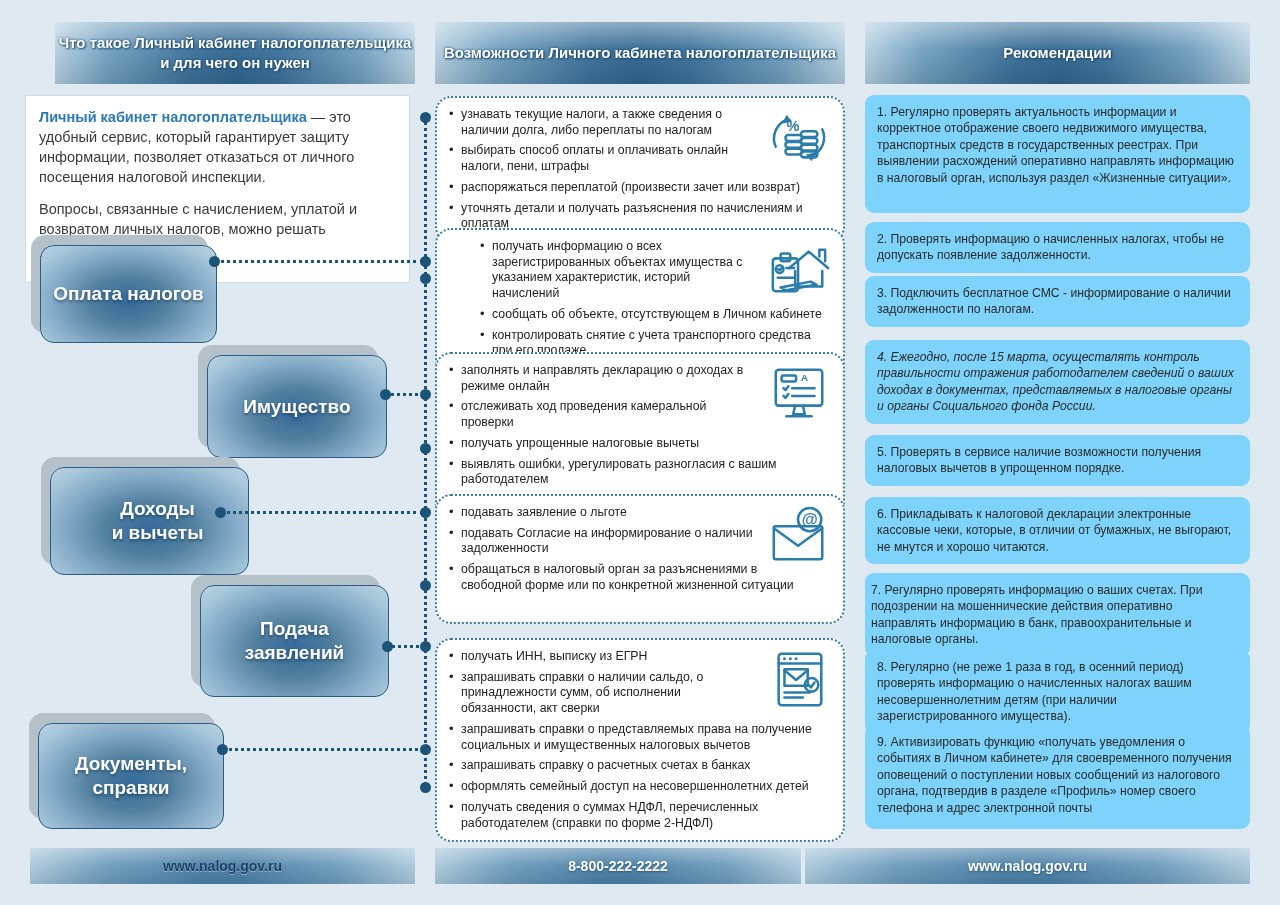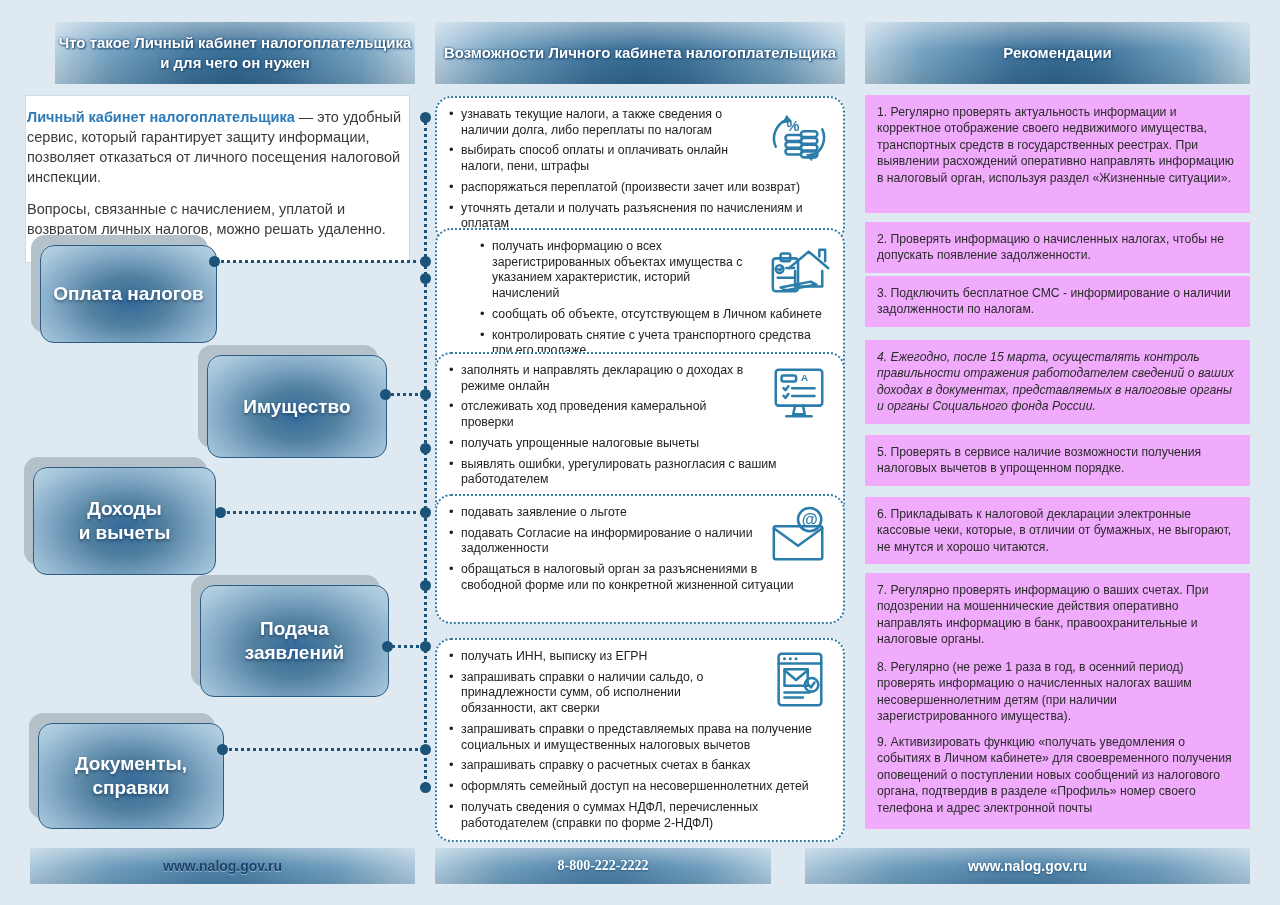--- a/index.html
+++ b/index.html
@@ -13,21 +13,21 @@
        color:#fff;font-weight:bold;font-size:15px;line-height:1.35;
        text-shadow:0 0 3px #1d4a73,1px 1px 2px #1d4a73;white-space:pre-line;}
   .bar-footer{position:absolute;display:flex;align-items:center;justify-content:center;
        background:
          linear-gradient(180deg, rgba(255,255,255,.40) 0%, rgba(255,255,255,.05) 50%, rgba(0,0,0,.08) 100%),
          linear-gradient(90deg,#a9c7da 0%,#6b9bbc 20%,#497fa6 45%,#497fa6 55%,#6b9bbc 80%,#a9c7da 100%);
        font-weight:bold;font-size:14px;color:#fff;text-shadow:0 1px 2px #2a5577;}
   .footer-dark{color:#1d4268;text-shadow:0 1px 0 rgba(255,255,255,.4);}
   
   .intro-box{position:absolute;left:25px;top:95px;width:385px;min-height:130px;background:#fff;
-       border:1px solid #c9dcea;padding:11px 1px;box-sizing:border-box;font-size:14.5px;line-height:1.38;color:#3a3a3a;}
+       border:1px solid #c9dcea;padding:11px 13px;box-sizing:border-box;font-size:14.5px;line-height:1.38;color:#3a3a3a;}
   .intro-box p{margin:0 0 12px 0;}
   .intro-lead{color:#2d7ab8;font-weight:bold;}
   .topic-card{position:absolute;border-radius:14px;border:1px solid #2a5c85;
        background:radial-gradient(ellipse at 50% 58%, #33689a 0%, #52819f 32%, #85abc8 62%, #a9c8db 85%, #b9d2e2 100%);
        box-shadow:-9px -10px 0 0 #b5c1c9;
        display:flex;align-items:center;justify-content:center;text-align:center;
        color:#fff;font-weight:bold;font-size:19px;line-height:1.25;
        text-shadow:0 2px 3px rgba(10,35,70,.5);white-space:pre-line;}
   
   .vline{position:absolute;border-left:3px dotted #1c5379;}
@@ -35,21 +35,21 @@
   .dot{position:absolute;width:11px;height:11px;border-radius:50%;background:#1c5379;}
   
   .cap-box{position:absolute;left:435px;width:410px;box-sizing:border-box;background:#fff;
        border:2px dotted #2f7ba6;border-radius:16px;padding:9px 11px 9px 9px;}
   .cap-icon{float:right;width:66px;height:62px;margin:0 0 4px 7px;}
   .cap-box ul{margin:0;padding:0;list-style:none;font-size:12.3px;line-height:1.28;color:#222;}
   .cap-box li{position:relative;padding-left:15px;}
   .cap-box li + li{margin-top:5px;}
   .cap-box li::before{content:"\2022";position:absolute;left:3px;top:-1px;color:#222;font-size:13px;}
   
-  .rec-box{position:absolute;left:865px;width:385px;box-sizing:border-box;background:#f0abfc;border-radius:1px;
+  .rec-box{position:absolute;left:865px;width:385px;box-sizing:border-box;background:#7dd3fc;border-radius:9px;
        padding:9px 12px;font-size:12.2px;line-height:1.35;color:#2b2b2b;}
   svg{display:block;}
   .ic{stroke:#2b7dab;fill:none;stroke-width:2.6;stroke-linecap:round;stroke-linejoin:round;}
   .ic-fill{fill:#2b7dab;stroke:none;}
   .ic-txt{fill:#2b7dab;stroke:none;font-weight:bold;font-family:"Liberation Sans",sans-serif;}
 </style>
 </head>
 <body>
 
 <div class="page">
@@ -59,21 +59,21 @@
   <div class="bar" style="left:435px;top:22px;width:410px;height:62px;">Возможности Личного кабинета налогоплательщика</div>
   <div class="bar" style="left:865px;top:22px;width:385px;height:62px;">Рекомендации</div>
 
   <div class="intro-box">
     <p><span class="intro-lead">Личный кабинет налогоплательщика</span><span> — это удобный сервис, который гарантирует защиту информации, позволяет отказаться от личного посещения налоговой инспекции.</span></p>
     <p>Вопросы, связанные с начислением, уплатой и возвратом личных налогов, можно решать удаленно.</p>
   </div>
 
   <div class="topic-card" style="left:40px;top:245px;width:175px;height:96px;">Оплата налогов</div>
   <div class="topic-card" style="left:207px;top:355px;width:178px;height:101px;">Имущество</div>
-  <div class="topic-card" style="left:33px;top:467px;width:181px;height:106px;">Доходы
+  <div class="topic-card" style="left:50px;top:467px;width:181px;height:106px;padding-left:16px;">Доходы
 и вычеты</div>
   <div class="topic-card" style="left:200px;top:585px;width:187px;height:110px;">Подача
 заявлений</div>
   <div class="topic-card" style="left:38px;top:723px;width:184px;height:104px;text-align:center;">Документы,
 справки</div>
 
   <div class="vline" style="left:424px;top:117px;height:668px;"></div>
   <div class="hline" style="left:214px;top:260px;width:210px;"></div>
   <div class="hline" style="left:385px;top:393px;width:39px;"></div>
   <div class="hline" style="left:220px;top:511px;width:204px;"></div>
@@ -207,27 +207,27 @@
       <li>получать сведения о суммах НДФЛ, перечисленных работодателем (справки по форме 2-НДФЛ)</li>
     </ul>
   </div>
 
   <div class="rec-box" style="top:95px;min-height:118px;">1. Регулярно проверять актуальность информации и корректное отображение своего недвижимого имущества, транспортных средств в государственных реестрах. При выявлении расхождений оперативно направлять информацию в налоговый орган, используя раздел «Жизненные ситуации».</div>
   <div class="rec-box" style="top:222px;min-height:40px;">2. Проверять информацию о начисленных налогах, чтобы не допускать появление задолженности.</div>
   <div class="rec-box" style="top:276px;min-height:42px;">3. Подключить бесплатное СМС - информирование о наличии задолженности по налогам.</div>
   <div class="rec-box" style="top:340px;min-height:84px;font-style:italic;">4. Ежегодно, после 15 марта, осуществлять контроль правильности отражения работодателем сведений о ваших доходах в документах, представляемых в налоговые органы и органы Социального фонда России.</div>
   <div class="rec-box" style="top:435px;min-height:44px;">5. Проверять в сервисе наличие возможности получения налоговых вычетов в упрощенном порядке.</div>
   <div class="rec-box" style="top:497px;min-height:60px;">6. Прикладывать к налоговой декларации электронные кассовые чеки, которые, в отличии от бумажных, не выгорают, не мнутся и хорошо читаются.</div>
-  <div class="rec-box" style="top:573px;min-height:62px;">7. Регулярно проверять информацию о ваших счетах. При подозрении на мошеннические действия оперативно направлять информацию в банк, правоохранительные и налоговые органы.</div>
+  <div class="rec-box" style="top:573px;min-height:62px;padding-left:6px;">7. Регулярно проверять информацию о ваших счетах. При подозрении на мошеннические действия оперативно направлять информацию в банк, правоохранительные и налоговые органы.</div>
   <div class="rec-box" style="top:650px;min-height:62px;">8. Регулярно (не реже 1 раза в год, в осенний период) проверять информацию о начисленных налогах вашим несовершеннолетним детям (при наличии зарегистрированного имущества).</div>
   <div class="rec-box" style="top:725px;min-height:104px;">9. Активизировать функцию «получать уведомления о событиях в Личном кабинете» для своевременного получения оповещений о поступлении новых сообщений из налогового органа, подтвердив в разделе «Профиль» номер своего телефона и адрес электронной почты</div>
 
   <div class="bar-footer footer-dark" style="left:30px;top:848px;width:385px;height:36px;">
     <span>www.nalog.gov.ru</span>
   </div>
-  <div class="bar-footer" style="left:435px;top:848px;width:336px;height:36px;font-family:Liberation Serif, serif;">
+  <div class="bar-footer" style="left:435px;top:848px;width:366px;height:36px;">
     <span>8-800-222-2222</span>
   </div>
   <div class="bar-footer" style="left:805px;top:848px;width:445px;height:36px;">
     <span>www.nalog.gov.ru</span>
   </div>
 
 </div>
 
 </body></html>

